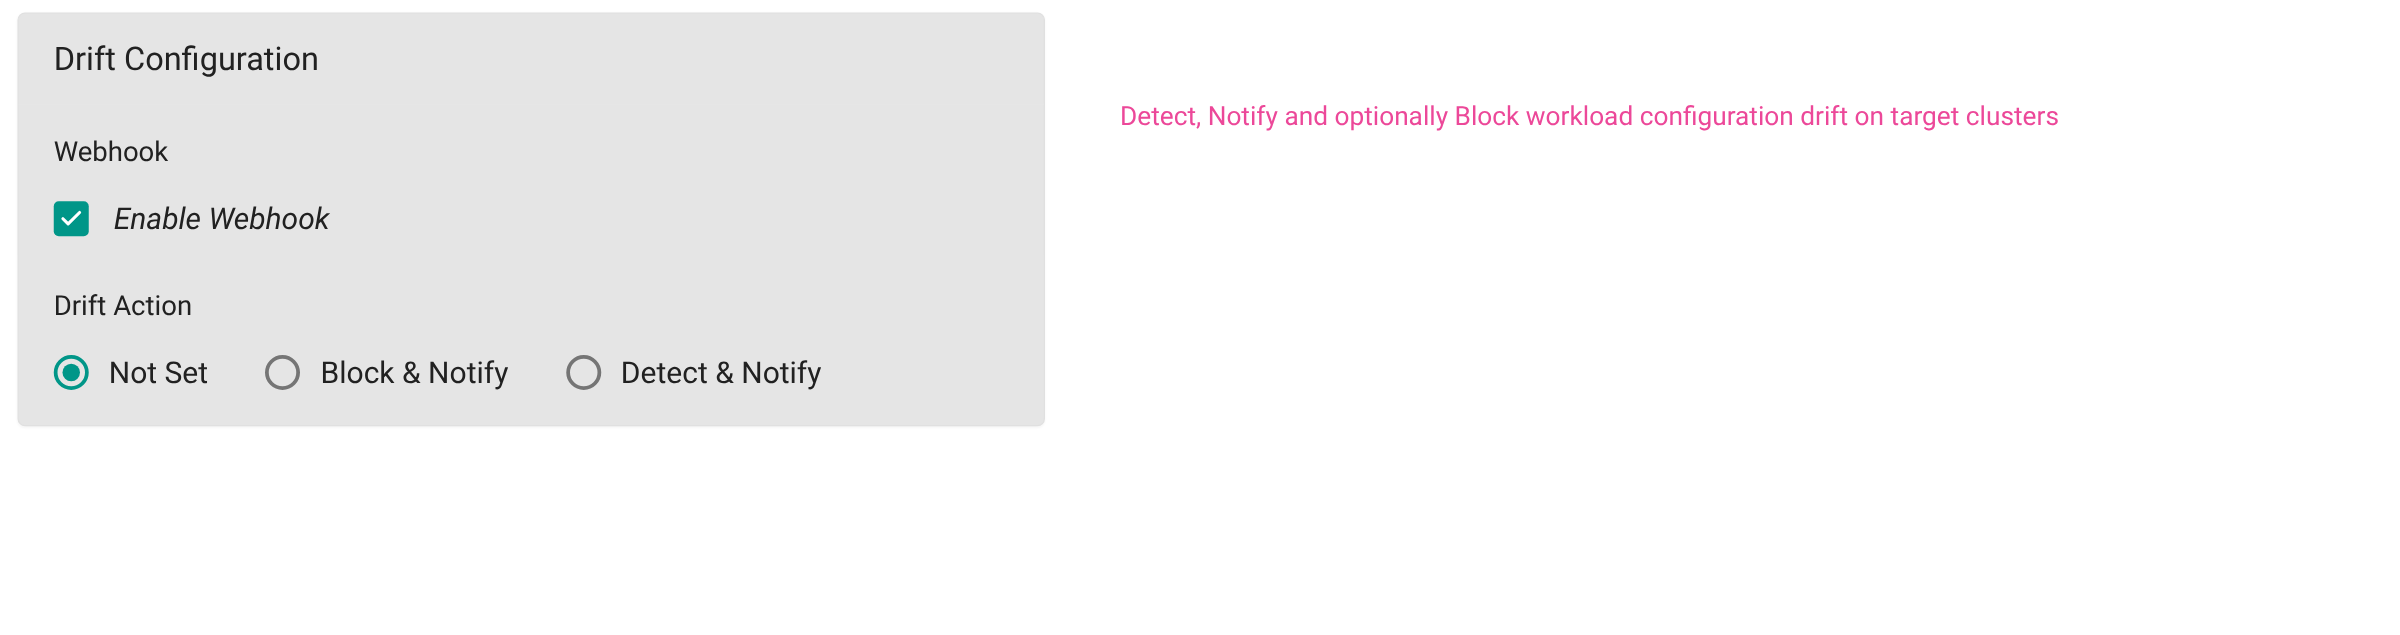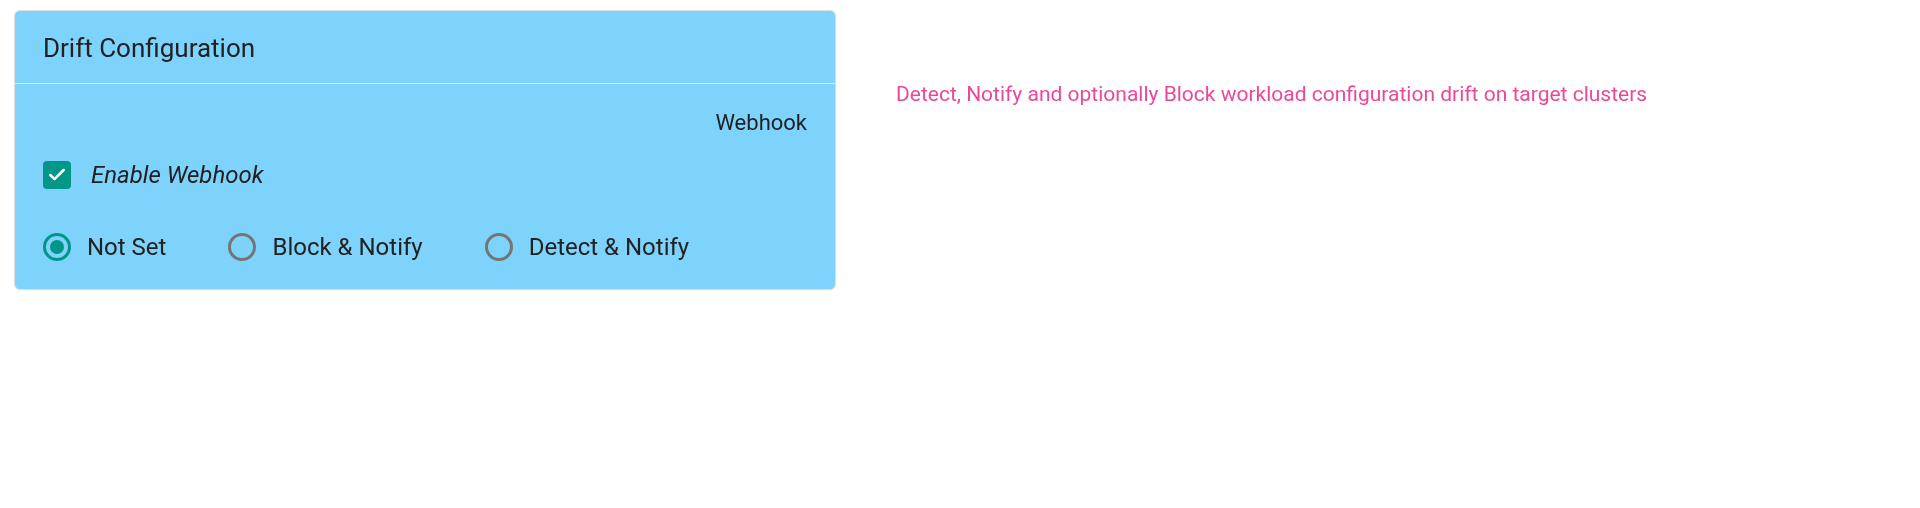--- a/index.html
+++ b/index.html
@@ -13,35 +13,34 @@
       display: flex;
       align-items: flex-start;
       padding: 10px 14px;
       width: 1920px;
       color: #212121;
     }
     .card {
       width: 822px;
       border: 1px solid #e0e0e0;
       border-radius: 6px;
-      background: #7dd3fc;
+      background: #e5e5e5;
       box-shadow: 0 1px 2px rgba(0,0,0,0.04);
     }
     .card-header {
       padding: 22px 28px 20px;
       border-bottom: 1px solid #e6e6e6;
     }
     .card-title {
       font-size: 26px;
       font-weight: 400;
       color: #212121;
     }
     .card-body {
       padding: 26px 28px 28px;
-      text-align: right;
     }
     .section-label {
       font-size: 22px;
       font-weight: 400;
       color: #212121;
       margin-bottom: 26px;
     }
     .checkbox-row {
       display: flex;
       align-items: center;
@@ -65,21 +64,21 @@
     }
     .checkbox-label {
       font-size: 24px;
       font-weight: 400;
       color: #212121;
       font-style: italic;
     }
     .radio-row {
       display: flex;
       align-items: center;
-      gap: 62px;
+      gap: 46px;
     }
     .radio-option {
       display: flex;
       align-items: center;
       gap: 16px;
       cursor: pointer;
     }
     .radio-circle {
       width: 28px;
       height: 28px;
@@ -123,20 +122,21 @@
     <div class="section-label">Webhook</div>
     <div class="checkbox-row">
       <div class="checkbox">
         <svg viewBox="0 0 24 24">
           <path d="M4 12 L9 17 L20 6" stroke="#ffffff" stroke-width="3" fill="none" stroke-linecap="round" stroke-linejoin="round"></path>
         </svg>
       </div>
       <div class="checkbox-label">Enable Webhook</div>
     </div>
 
+    <div class="section-label">Drift Action</div>
     <div class="radio-row">
       <div class="radio-option">
         <div class="radio-circle selected">
           <div class="radio-dot"></div>
         </div>
         <div class="radio-label">Not Set</div>
       </div>
       <div class="radio-option">
         <div class="radio-circle"></div>
         <div class="radio-label">Block &amp; Notify</div>

